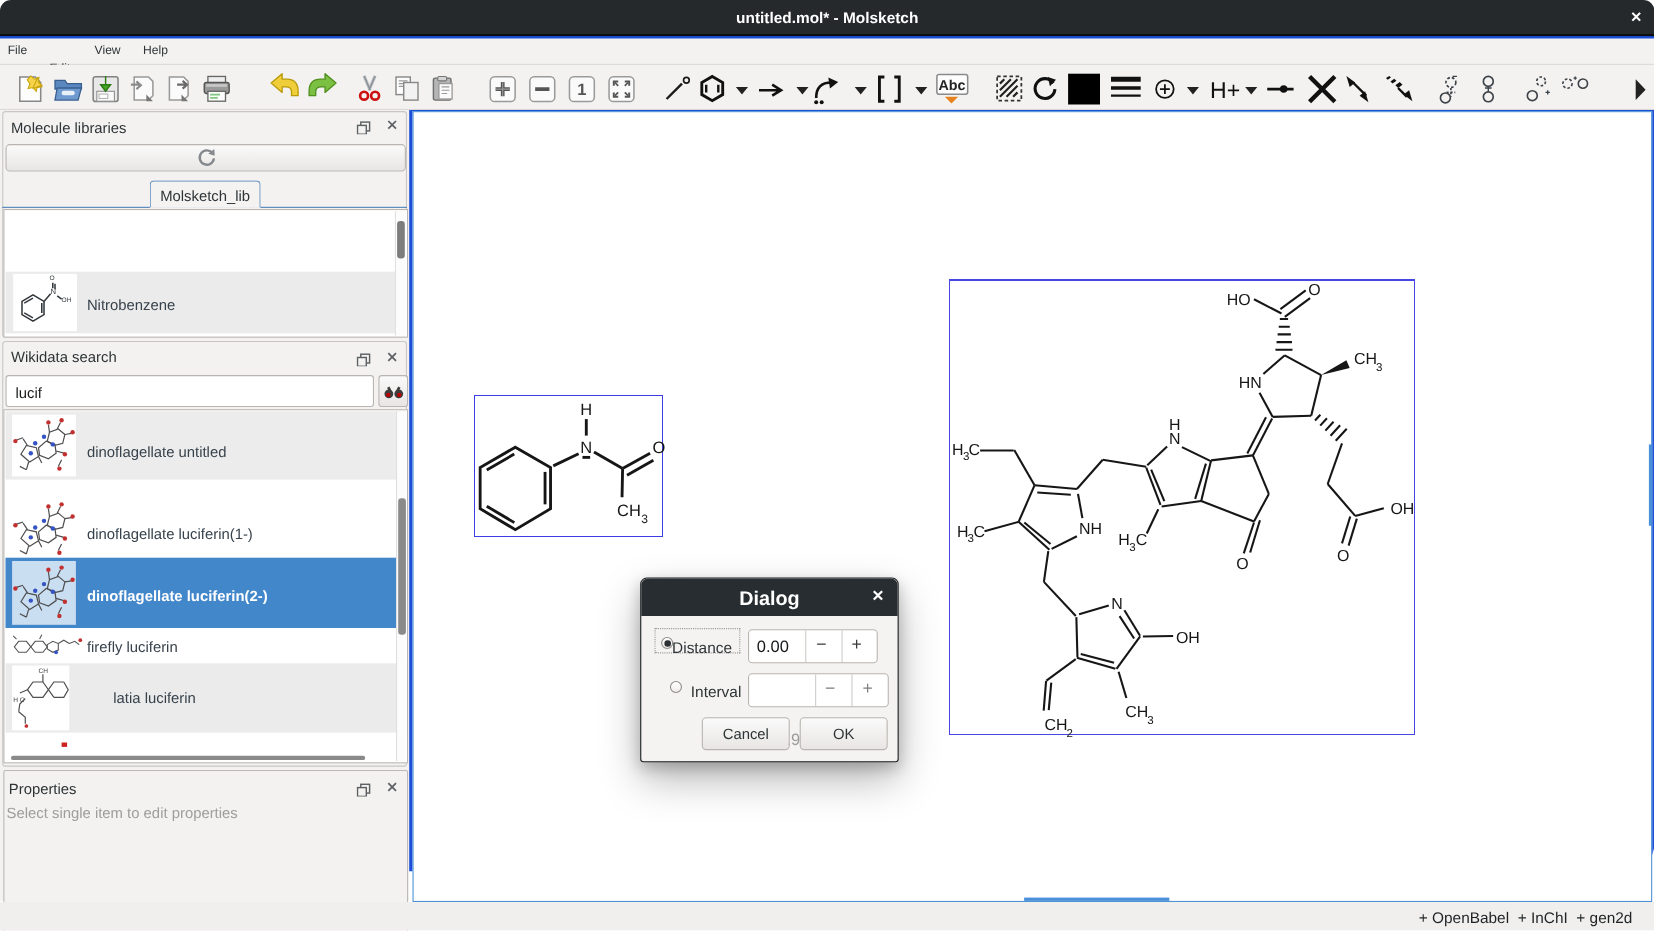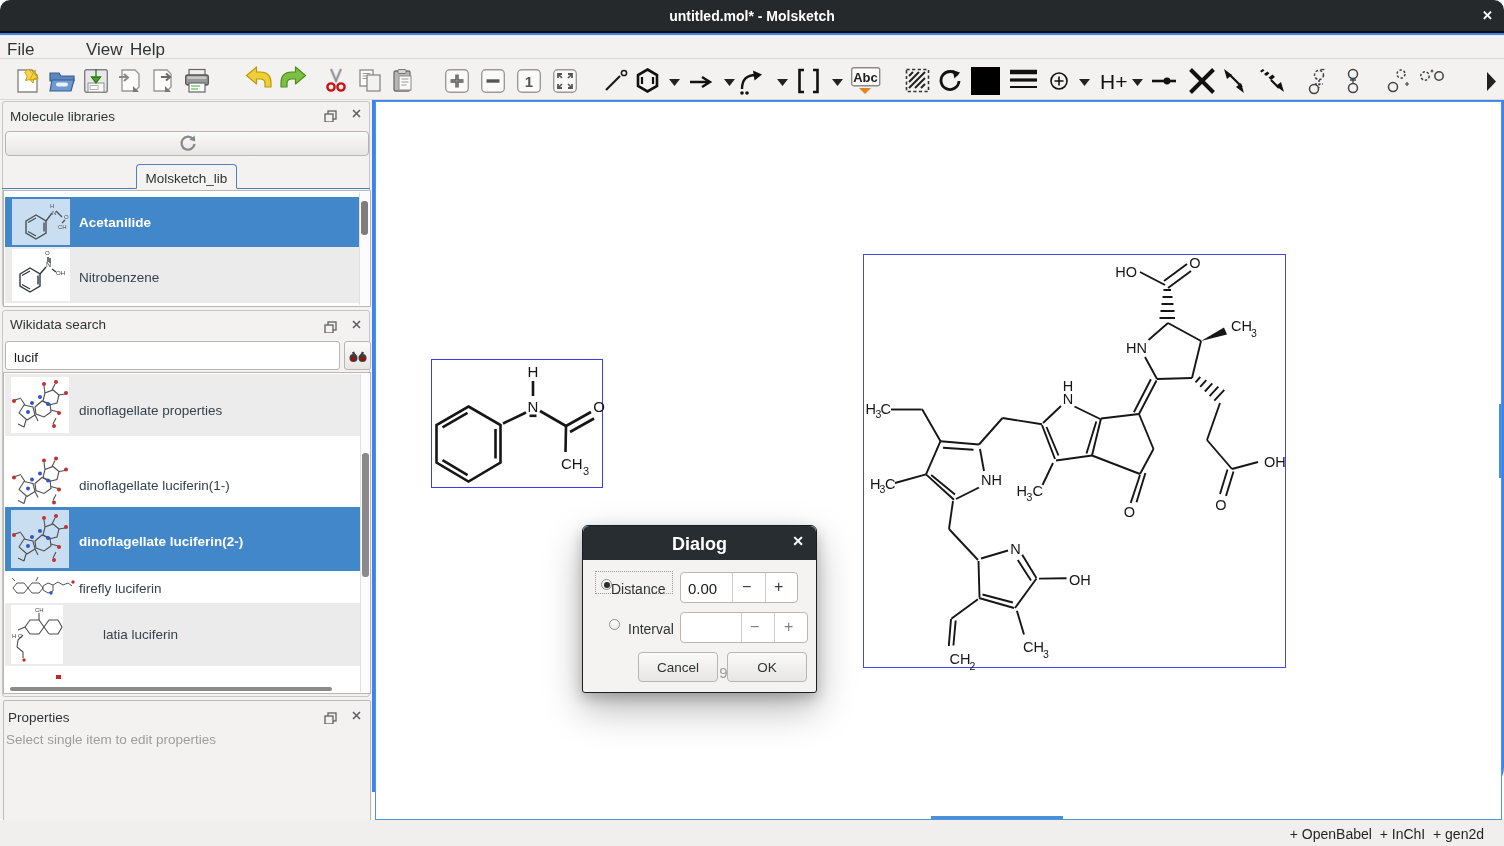--- a/index.html
+++ b/index.html
@@ -1,30 +1,30 @@
 <!DOCTYPE html>
 <html><head>
 <meta charset="utf-8">
 <style>
 * { margin:0; padding:0; box-sizing:border-box; }
 html,body { width:1504px; height:846px; overflow:hidden; background:#ffffff;
   font-family:"Liberation Sans", sans-serif; }
-#app { position:relative; width:1504px; height:792px; background:#3b82f6;border-radius:25px; }
+#app { position:relative; width:1504px; height:792px; background:#1d4ed8;border-radius:25px; }
 .abs { position:absolute; }
 
 
 #titlebar { left:0; top:0; width:1504px; height:33px; background:#25292c;
   border-bottom:2px solid #0c0d0e; border-radius:10px 10px 0 0; }
 #titlebar .title { position:absolute; left:0; right:0; top:8px; text-align:center;
   color:#ffffff; font-size:14px; font-weight:bold; }
 #titlebar .close { position:absolute; right:11px; top:8px; color:#fff; font-size:13px; font-weight:bold;}
 
 
 #menubar { left:0; top:35px; width:1504px; height:24px; background:#f3f2f1;
-  border-bottom:1px solid #dbd9d7; color:#2e3436; font-size:17px; }
+  border-bottom:1px solid #dbd9d7; color:#2e3436; font-size:11px; }
 #menubar span { position:absolute; top:5px; }
 
 
 #toolbar { left:0; top:59px; width:1504px; height:41px; background:#f3f2f1;
   border-bottom:1px solid #dbd9d7; }
 
 
 #dock { left:0; top:100px; width:372px; height:719px; background:#f3f2f1; }
 .panelhead { position:absolute; color:#2e3436; font-size:13.5px; }
 .listframe { position:absolute; background:#ffffff; border:1px solid #b8b5b2; }
@@ -282,36 +282,20 @@
     </svg>
     <div class="btn abs" style="left:5px; top:31px; width:364px; height:25px;">
       <svg width="18" height="18" viewBox="0 0 18 18" style="margin:3px 0 0 173px;">
         <path d="M14.0 4.0 A6.5 6.5 0 1 0 15.5 9.0" fill="none" stroke="#85898d" stroke-width="2.2"></path>
         <path d="M15.8 0.5 L16.2 6.6 L10.4 4.8 Z" fill="#85898d"></path>
       </svg>
     </div>
     <div class="abs" style="left:2px; top:88px; width:368px; height:1px; background:#4f83b8;"></div>
     <div class="abs" style="left:136px; top:64px; width:101px; height:25px; background:#f4f3f2; border:1px solid #4f83b8; border-bottom:1px solid #f4f3f2; border-radius:4px 4px 0 0; text-align:center; font-size:13.5px; color:#2e3436; padding-top:6px;">Molsketch_lib</div>
     <div class="listframe" style="left:3px; top:90px; width:368px; height:117px;">
-      <div class="row selrow" style="top:6px; height:50px;">
-        <div class="abs" style="left:7px; top:2px; width:58px; height:46px; background:#cadef2;">
-          <svg width="58" height="46" viewBox="0 0 58 46">
-            <g stroke="#4b5258" stroke-width="1.4" fill="none">
-              <path d="M14 22 L24 16 L34 22 L34 34 L24 40 L14 34 Z"></path>
-              <path d="M16 23.5 L24 19 M32 23.5 L32 32.5 M16 32.5 L24 37"></path>
-              <path d="M34 22 L40 14 M44 12 L50 18 M50 24 L53 21"></path>
-            </g>
-            <text x="38" y="9" font-size="6" fill="#4b5258">H</text>
-            <text x="40" y="16" font-size="6" fill="#4b5258">N</text>
-            <text x="52" y="20" font-size="6" fill="#4b5258">O</text>
-            <text x="46" y="30" font-size="6" fill="#4b5258">CH</text>
-          </svg>
-        </div>
-        <div class="rowtext" style="left:74px; top:18px; font-weight:bold;">Acetanilide</div>
-      </div>
       <div class="row" style="top:56px; height:56px; background:#ebebeb;">
         <div class="abs" style="left:7px; top:2px; width:58px; height:52px; background:#ffffff;">
           <svg width="58" height="52" viewBox="0 0 58 52">
             <g stroke="#33383c" stroke-width="1.4" fill="none">
               <path d="M8 25 L18 19 L28 25 L28 37 L18 43 L8 37 Z"></path>
               <path d="M10 26.5 L18 22 M26 26.5 L26 35.5 M10 35.5 L18 40"></path>
               <path d="M28 25 L34 18 M36 13 L36 8 M38 14 L38 9 M40 20 L44 23"></path>
             </g>
             <text x="33" y="6" font-size="6" fill="#33383c">O</text>
             <text x="34" y="18" font-size="7" fill="#33383c">N</text>
@@ -357,21 +341,21 @@
                 <circle cx="43" cy="49" r="2"></circle>
                 <circle cx="3" cy="24" r="2"></circle>
               </g>
 <g fill="#3553c4">
                 <circle cx="21" cy="26" r="2"></circle>
                 <circle cx="29" cy="20" r="2"></circle>
                 <circle cx="37" cy="27" r="2"></circle>
                 <circle cx="17" cy="35" r="2"></circle>
               </g>
 </svg></div>
-        <div class="rowtext" style="left:74px; top:29px;">dinoflagellate properties</div>
+        <div class="rowtext" style="left:74px; top:29px;">dinoflagellate untitled</div>
       </div>
       <div class="row" style="top:75px; height:71px; background:#ffffff;">
         <div class="abs" style="left:6px; top:3px; width:58px; height:65px; background:#ffffff;"><svg width="58" height="65" viewBox="0 0 58 60">
 <g stroke="#4f4f4f" stroke-width="1.1" fill="none">
 <path d="M8 36 l5 -8 9 2 2 8 -8 5 z"></path>
 <path d="M24 30 l7 -6 8 3 1 8 -7 5 -8 -3 z"></path>
 <path d="M32 24 l2 -8 8 -3 6 5 -2 8 -8 2 z"></path>
 <path d="M14 28 l-4 -6 M10 21 l-6 2 M34 16 l-1 -7 M41 13 l3 -6 M48 18 l6 -1 M40 33 l7 2 M45 41 l-3 6 M15 43 l-2 7 M7 47 l6 3 M24 38 l3 6"></path>
 </g>
 <g fill="#c23030">

